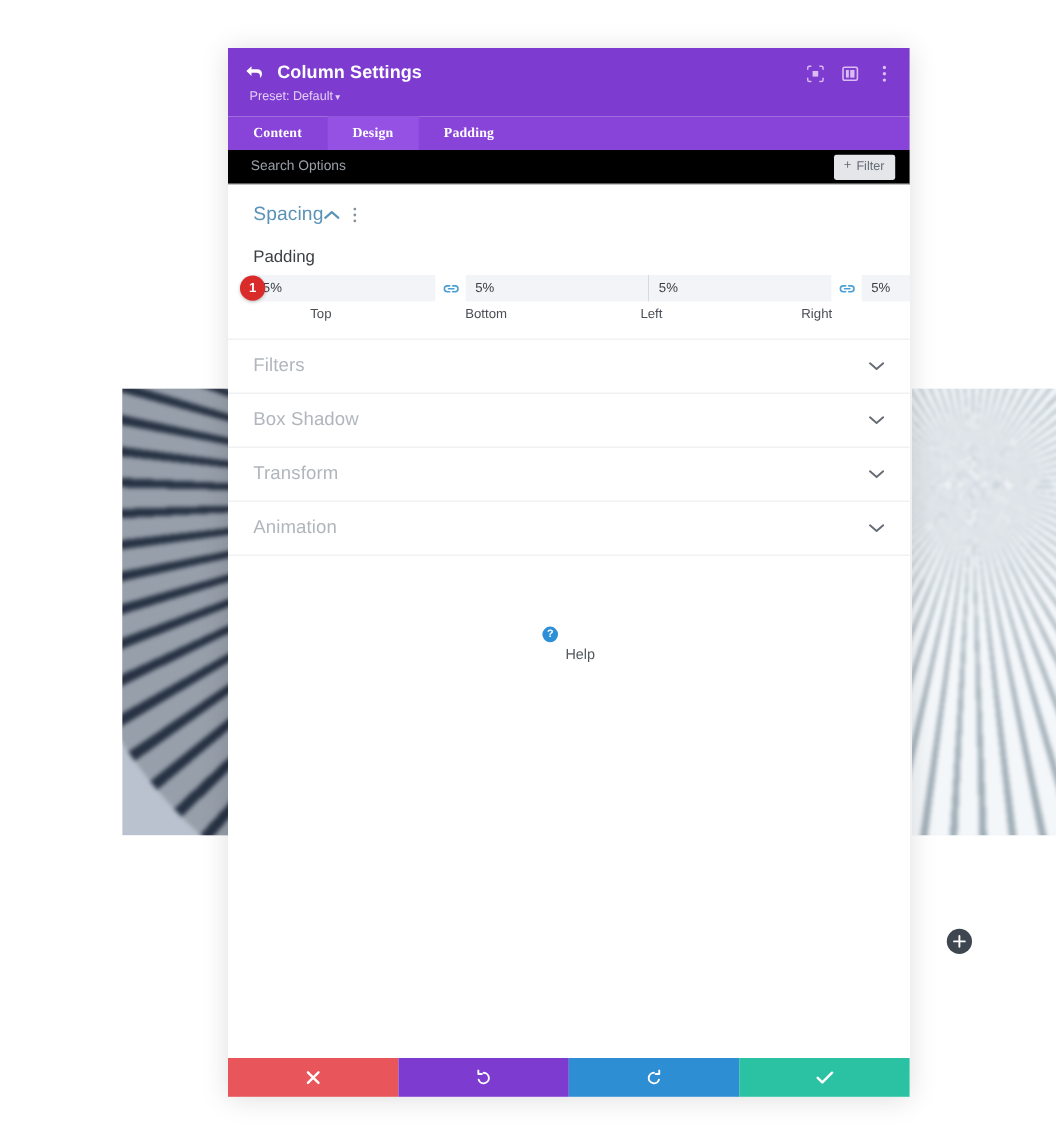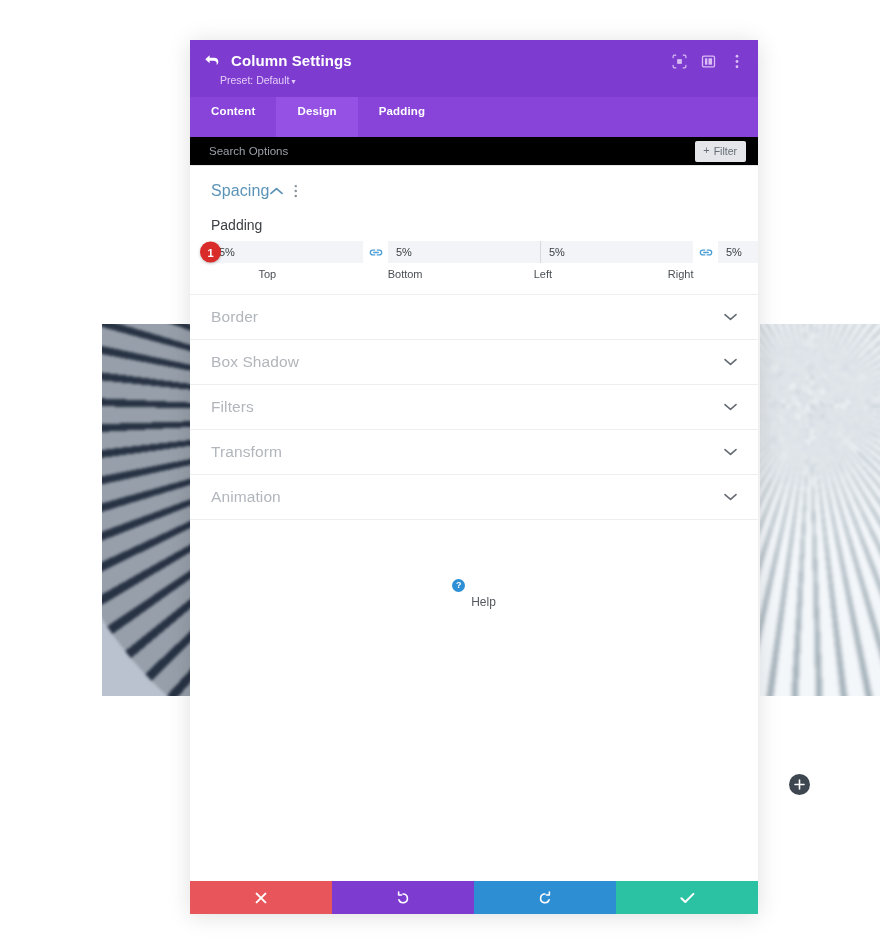--- a/index.html
+++ b/index.html
@@ -115,21 +115,21 @@
     color: #ffffff;
     font-size: 15px;
     font-weight: bold;
     line-height: 18px;
     letter-spacing: .1px;
   }
   .header-preset {
     color: #e3cdf6;
     font-size: 10.5px;
     margin-top: 4px;
-    margin-left: 16px;
+    margin-left: 4px;
     cursor: pointer;
     display: inline-block;
   }
   .header-preset .caret { font-size: 8px; margin-left: 2px; }
   .header-actions {
     position: absolute;
     right: 13px; top: 13px;
     display: flex;
     align-items: center;
     gap: 13px;
@@ -141,28 +141,28 @@
     width: 16px; height: 16px;
   }
 
   
   .modal-tabs {
     background: #8843d8;
     display: flex;
     flex: 0 0 auto;
   }
   .tab {
-    padding: 8px 21px 20px 21px;
+    padding: 8px 21px 8px 21px;
     color: #ffffff;
     font-size: 11.5px;
     font-weight: bold;
     cursor: pointer;
     background: transparent;
     border: none;
-    font-family: Liberation Sans, sans-serif;
+    font-family: Liberation Serif, serif;
     letter-spacing: .15px;
   }
   .tab.active { background: #9451e3; }
 
   
   .search-row {
     background: #000000;
     border-bottom: 1px solid #e6e8ec;
     display: flex;
     align-items: center;
@@ -476,40 +476,32 @@
           </div>
           <div class="pad-cap-spacer"></div>
           <div class="pad-cap-group">
             <div class="pad-cap">Left</div>
             <div class="pad-cap-spacer"></div>
             <div class="pad-cap">Right</div>
           </div>
         </div>
       </div>
 
+
       <div class="section-row">
-        <span class="section-row-title">Border</span>
+        <span class="section-row-title">Filters</span>
         <span class="chev-down">
           <svg width="13" height="8" viewBox="0 0 13 8">
             <path d="M1 1.6 6.5 6.4 12 1.6" stroke="#666c74" stroke-width="1.6" fill="none" stroke-linecap="round" stroke-linejoin="round"></path>
           </svg>
         </span>
       </div>
 
       <div class="section-row">
         <span class="section-row-title">Box Shadow</span>
-        <span class="chev-down">
-          <svg width="13" height="8" viewBox="0 0 13 8">
-            <path d="M1 1.6 6.5 6.4 12 1.6" stroke="#666c74" stroke-width="1.6" fill="none" stroke-linecap="round" stroke-linejoin="round"></path>
-          </svg>
-        </span>
-      </div>
-
-      <div class="section-row">
-        <span class="section-row-title">Filters</span>
         <span class="chev-down">
           <svg width="13" height="8" viewBox="0 0 13 8">
             <path d="M1 1.6 6.5 6.4 12 1.6" stroke="#666c74" stroke-width="1.6" fill="none" stroke-linecap="round" stroke-linejoin="round"></path>
           </svg>
         </span>
       </div>
 
       <div class="section-row">
         <span class="section-row-title">Transform</span>
         <span class="chev-down">

